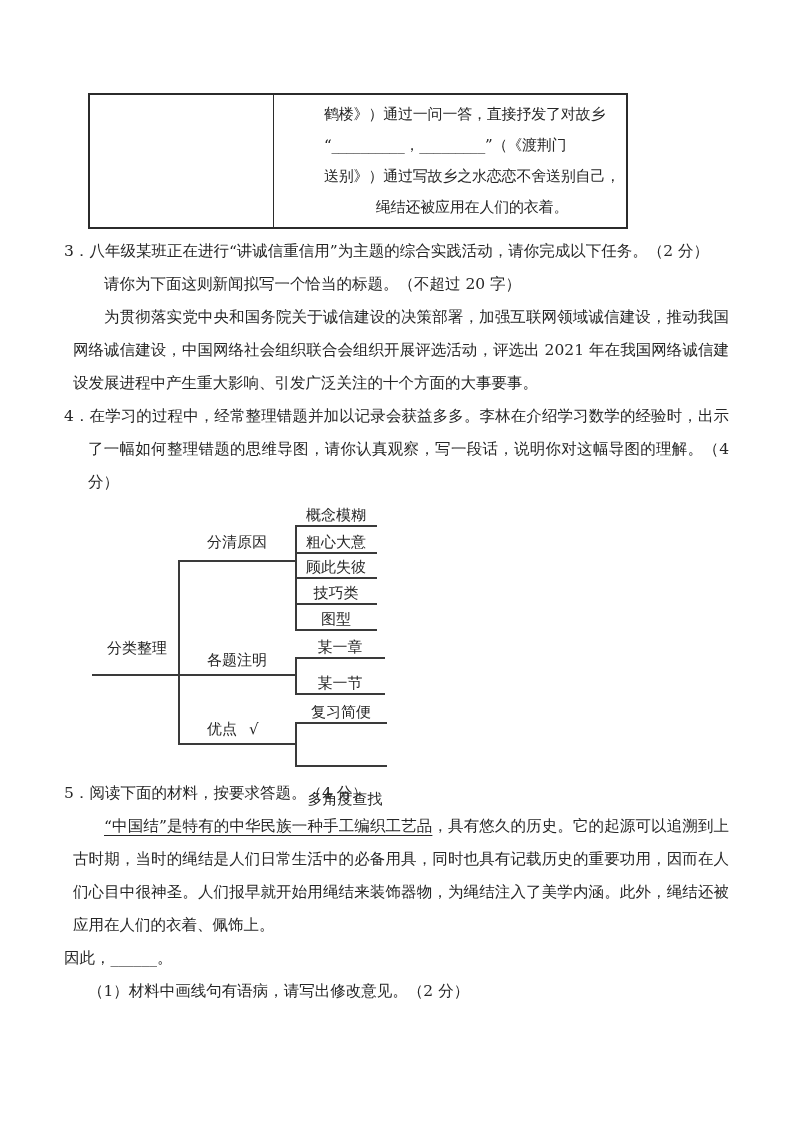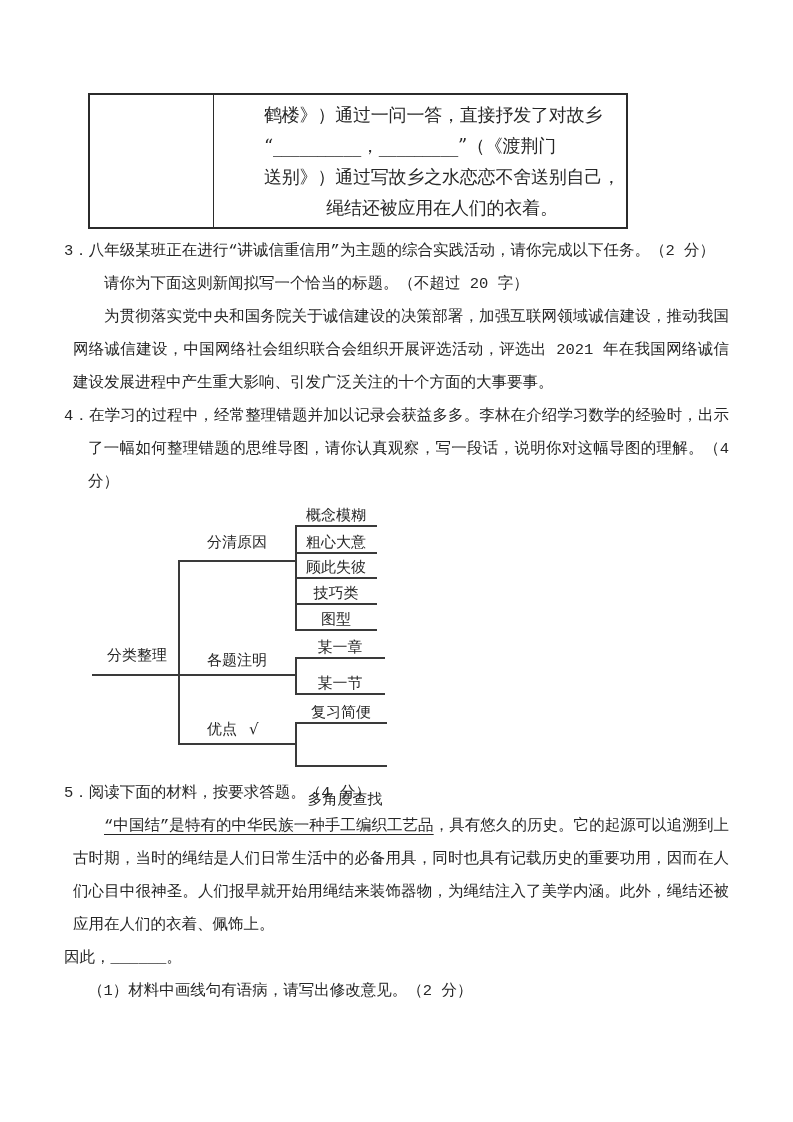--- a/index.html
+++ b/index.html
@@ -16,25 +16,25 @@
   }
   
   .poem-table{
     display:flex;
     width:540px;
     margin-left:24px;
     border:2px solid #2b2b2b;
     box-sizing:border-box;
   }
   .cell-left{width:268px;border-right:1.5px solid #2b2b2b;box-sizing:border-box;}
-  .cell-right{flex:1;padding:4px 6px;font-size:18px;line-height:31px;letter-spacing:-0.2px;margin-left:44px;}
+  .cell-right{flex:1;padding:4px 6px;font-size:15px;line-height:31px;letter-spacing:-0.2px;margin-left:44px;}
   .tline{white-space:nowrap;}
   .tline.center{text-align:center;}
   
-  p{margin:0;padding:0;font-family:Liberation Mono, monospace;}
+  p{margin:0;padding:0;}
   .q{padding-left:24px;text-indent:-24px;}
   .indent2{text-indent:2em;margin-left:9px;}
   .just{text-align:justify;}
   .sub{margin-left:24px;}
   .ul{text-decoration:underline;text-underline-offset:4px;}
   .mt6{margin-top:6px;}
   
   .mindmap{
     position:relative;
     width:345px;height:272px;
@@ -83,21 +83,21 @@
     <div class="hl" style="left:210px;top:126px;width:82px;"></div>
 
     <div class="vl" style="left:210px;top:154px;height:37px;"></div>
     <div class="hl" style="left:210px;top:154px;width:90px;"></div>
     <div class="hl" style="left:210px;top:190px;width:90px;"></div>
 
     <div class="vl" style="left:210px;top:219px;height:44px;"></div>
     <div class="hl" style="left:210px;top:219px;width:92px;"></div>
     <div class="hl" style="left:210px;top:262px;width:92px;"></div>
 
-    <span class="mm-label" style="left:22px;top:143px;">分类整理</span>
+    <span class="mm-label" style="left:22px;top:136px;">分类整理</span>
     <span class="mm-label" style="left:122px;top:30px;">分清原因</span>
     <span class="mm-label" style="left:122px;top:148px;">各题注明</span>
     <span class="mm-label" style="left:122px;top:217px;"><span>优点</span><span class="mm-check">√</span></span>
 
     <span class="mm-c" style="left:210px;width:82px;top:3px;">概念模糊</span>
     <span class="mm-c" style="left:210px;width:82px;top:30px;">粗心大意</span>
     <span class="mm-c" style="left:210px;width:82px;top:55px;">顾此失彼</span>
     <span class="mm-c" style="left:210px;width:82px;top:81px;">技巧类</span>
     <span class="mm-c" style="left:210px;width:82px;top:107px;">图型</span>
 

